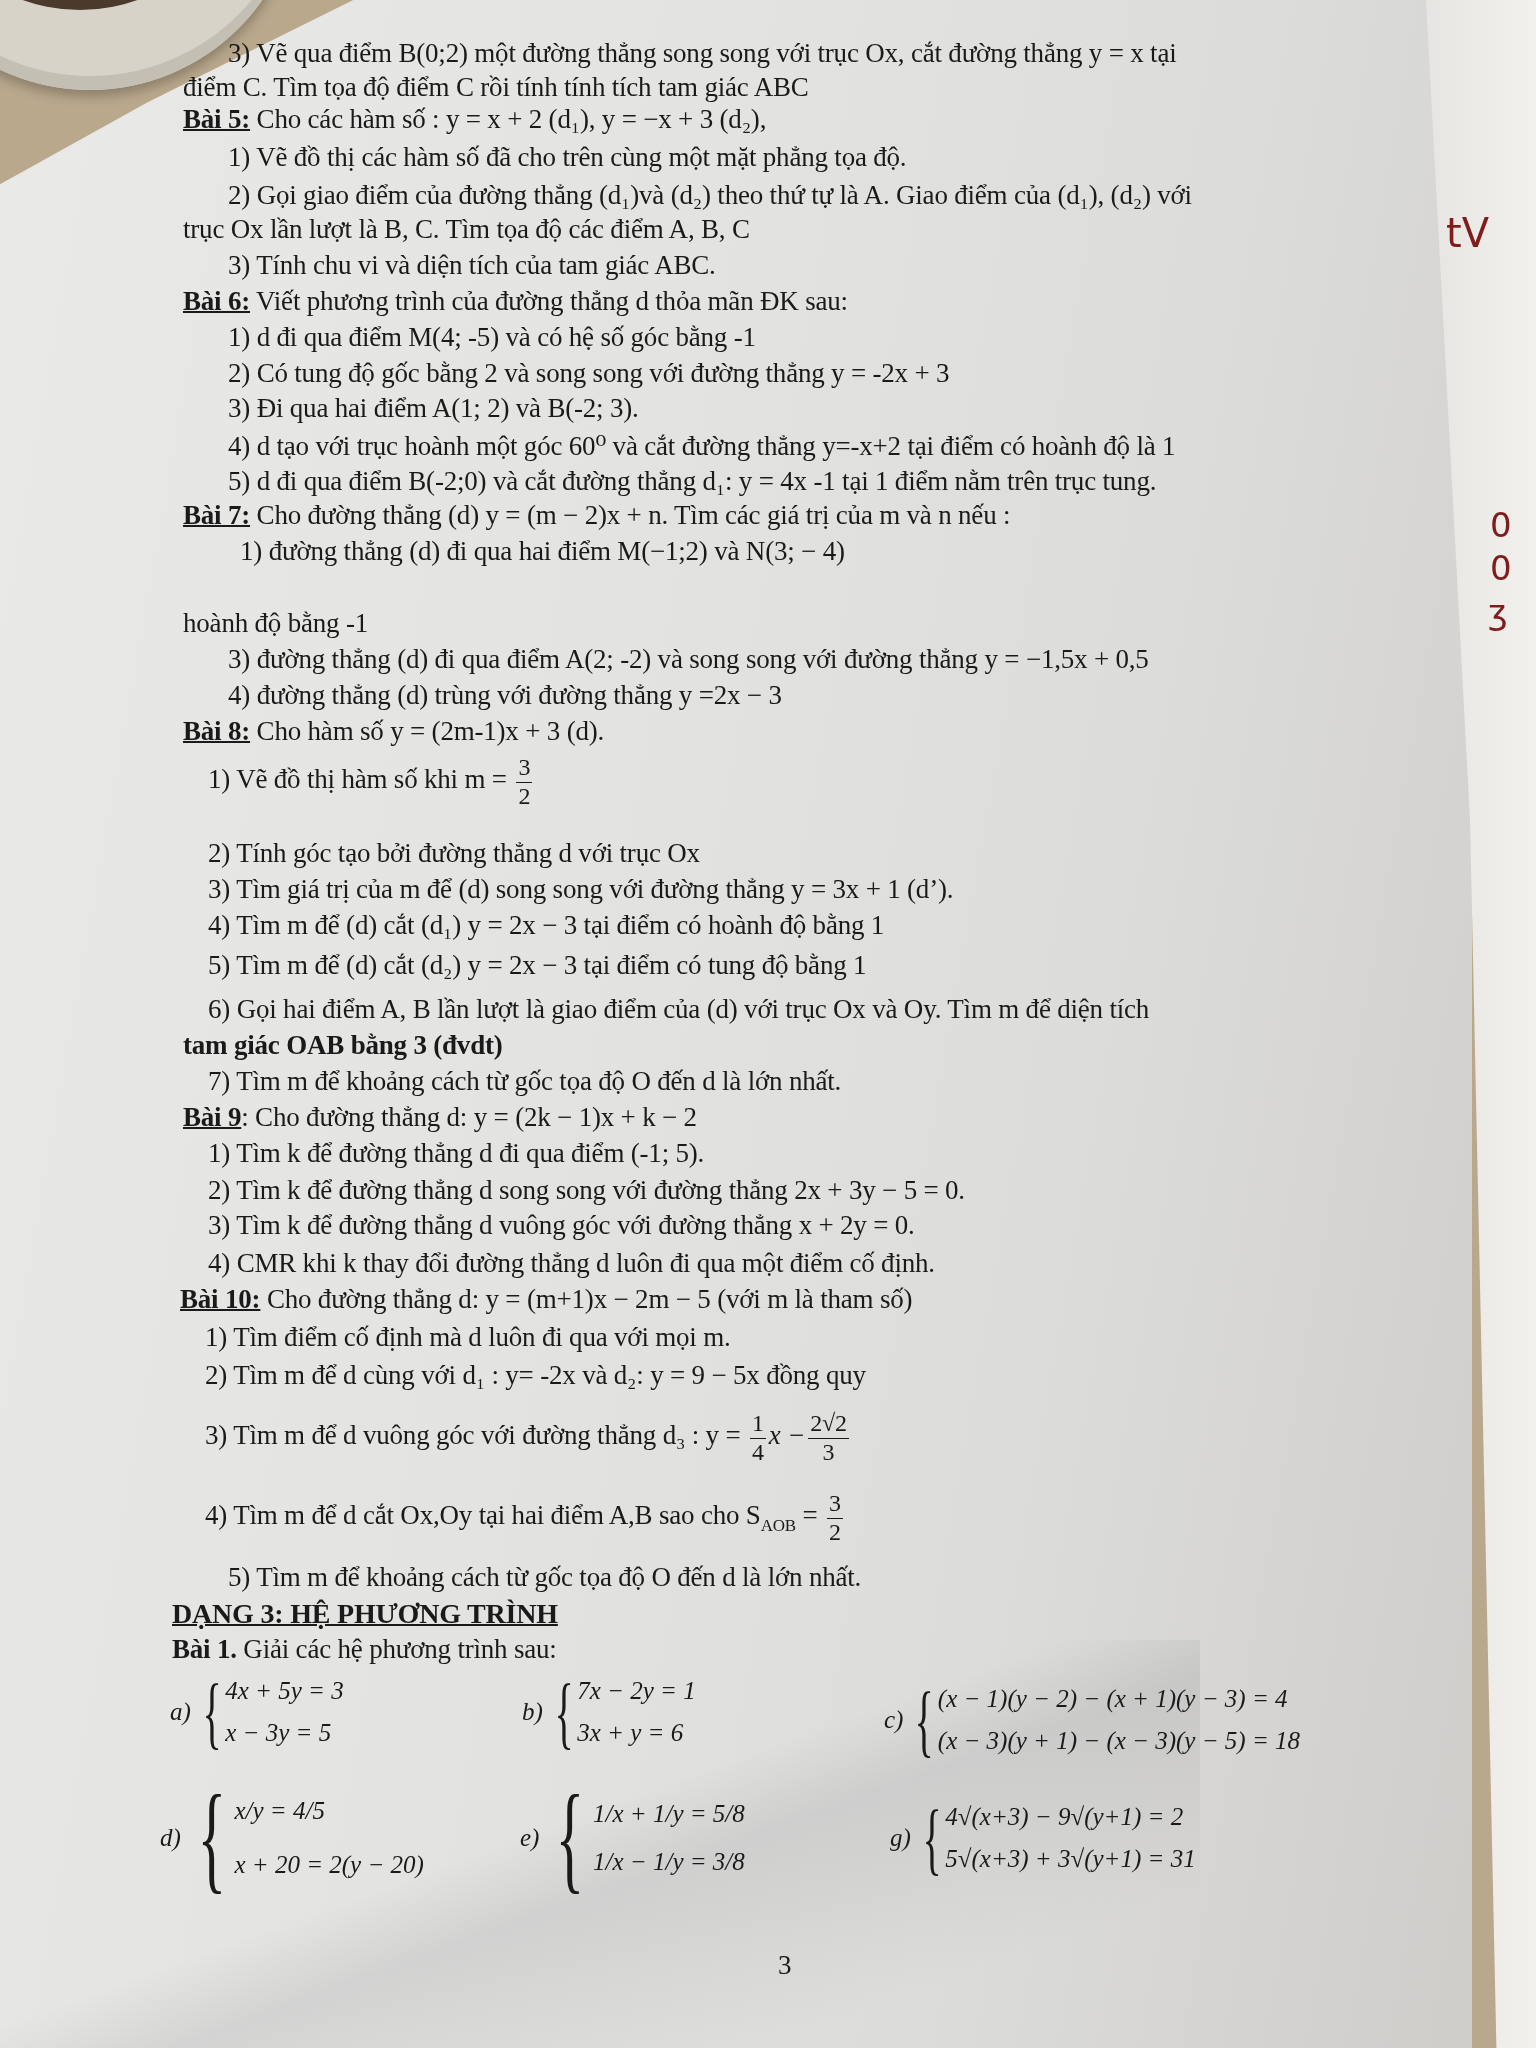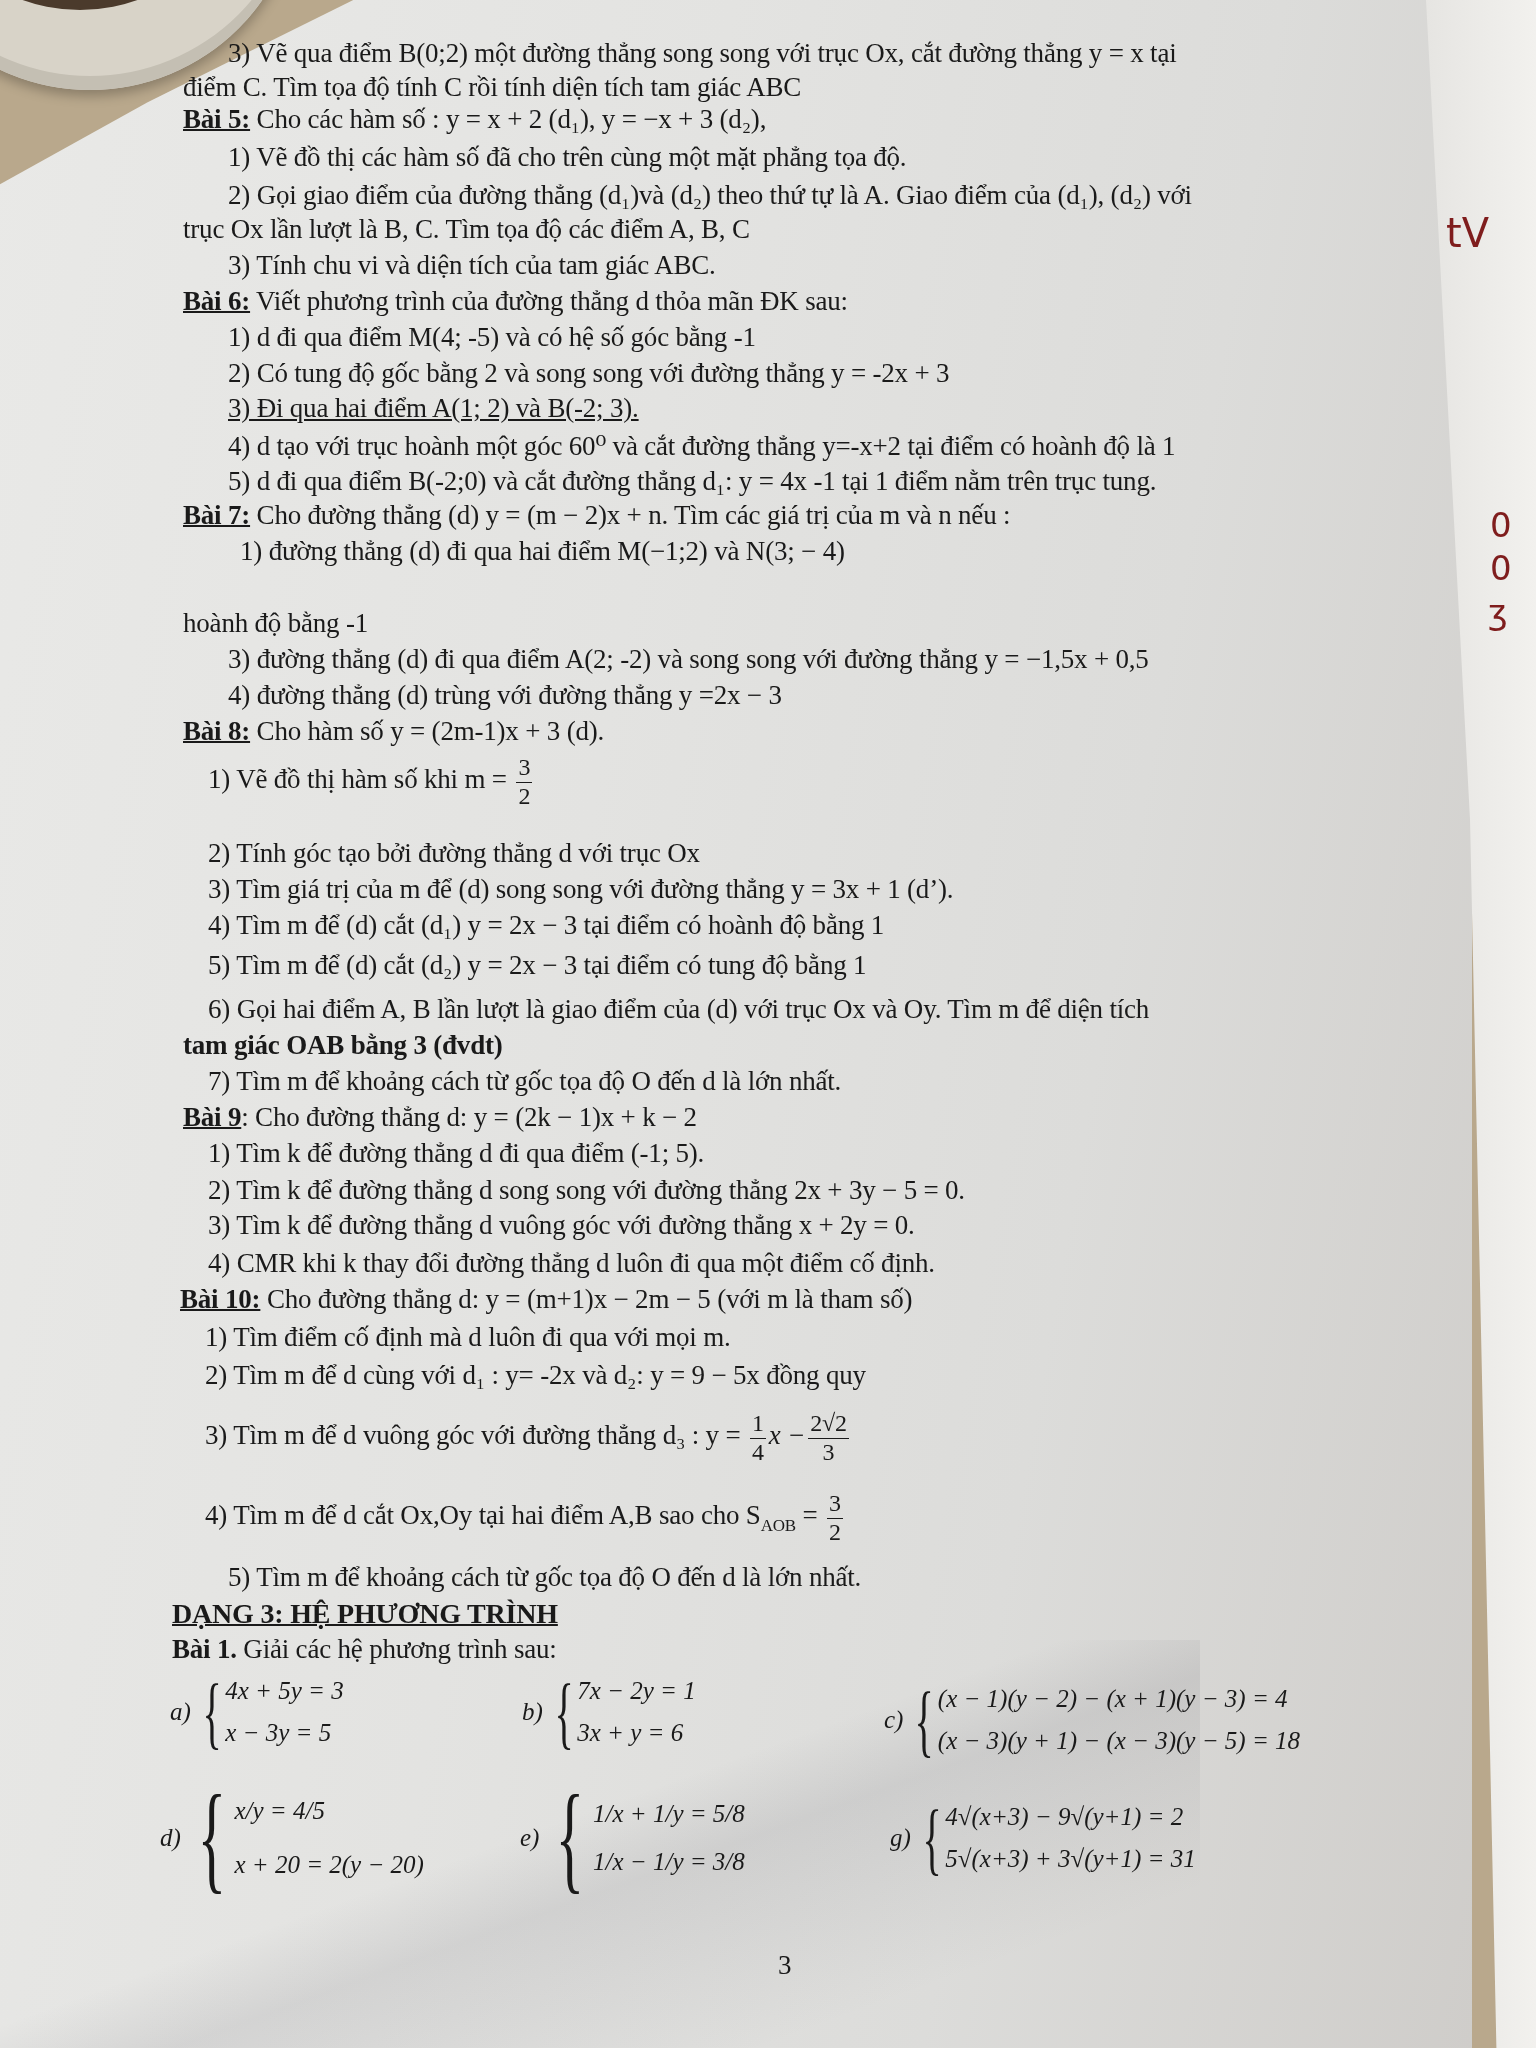--- a/index.html
+++ b/index.html
@@ -58,36 +58,36 @@
 <div class="shadow-fold"></div>
 
 <span class="hw" style="left:1446px; top:210px;">tV</span>
 <span class="hw" style="left:1490px; top:505px; font-size:34px;">0</span>
 <span class="hw" style="left:1490px; top:548px; font-size:34px;">0</span>
 <span class="hw" style="left:1488px; top:592px; font-size:34px;">ʒ</span>
 
 <div class="content">
 
   <div class="line" style="left:228px; top:38px;">3) Vẽ qua điểm B(0;2) một đường thẳng song song với trục Ox, cắt đường thẳng y = x  tại</div>
-  <div class="line" style="left:183px; top:72px;">điểm C. Tìm tọa độ tính C rồi tính diện tích tam giác ABC</div>
+  <div class="line" style="left:183px; top:72px;">điểm C. Tìm tọa độ điểm C rồi tính tính tích tam giác ABC</div>
 
   <div class="line" style="left:183px; top:104px;">
     <span class="b u">Bài 5:</span><span> Cho các hàm số :  y = x + 2  (d₁),  y = −x + 3  (d₂),</span>
   </div>
   <div class="line" style="left:228px; top:142px;">1) Vẽ đồ thị các hàm số đã cho trên cùng một mặt phẳng tọa độ.</div>
   <div class="line" style="left:228px; top:180px;">2) Gọi giao điểm của đường thẳng (d₁)và (d₂) theo thứ tự là A. Giao điểm của (d₁), (d₂) với</div>
   <div class="line" style="left:183px; top:214px;">trục Ox lần lượt là B, C. Tìm tọa độ các điểm A, B, C</div>
   <div class="line" style="left:228px; top:250px;">3) Tính chu vi và diện tích của tam giác ABC.</div>
 
   <div class="line" style="left:183px; top:286px;">
     <span class="b u">Bài 6:</span><span> Viết phương trình của đường thẳng d thỏa mãn ĐK sau:</span>
   </div>
   <div class="line" style="left:228px; top:322px;">1) d đi qua điểm M(4; -5) và có hệ số góc bằng -1</div>
   <div class="line" style="left:228px; top:358px;">2) Có tung độ gốc bằng 2 và song song với đường thẳng y = -2x + 3</div>
-  <div class="line" style="left:228px; top:393px;text-decoration:underline;">3) Đi qua hai điểm A(1; 2) và B(-2; 3).</div>
+  <div class="line" style="left:228px; top:393px;">3) Đi qua hai điểm A(1; 2) và B(-2; 3).</div>
   <div class="line" style="left:228px; top:430px;">4) d tạo với trục hoành một góc 60⁰ và cắt đường thẳng y=-x+2 tại điểm có hoành độ là 1</div>
   <div class="line" style="left:228px; top:466px;">5) d đi qua điểm B(-2;0) và cắt đường thẳng d₁: y = 4x -1 tại 1 điểm nằm trên trục tung.</div>
 
   <div class="line" style="left:183px; top:500px;">
     <span class="b u">Bài 7:</span><span> Cho đường thẳng (d) y = (m − 2)x + n. Tìm các giá trị của m và n nếu :</span>
   </div>
   <div class="line" style="left:240px; top:536px;">1) đường thẳng (d) đi qua hai điểm M(−1;2) và N(3; − 4)</div>
   <div class="line" style="left:183px; top:608px;">hoành độ bằng -1</div>
   <div class="line" style="left:228px; top:644px;">3) đường thẳng (d) đi qua điểm A(2; -2) và song song với đường thẳng y = −1,5x + 0,5</div>
   <div class="line" style="left:228px; top:680px;">4) đường thẳng (d) trùng với đường thẳng y =2x − 3</div>

